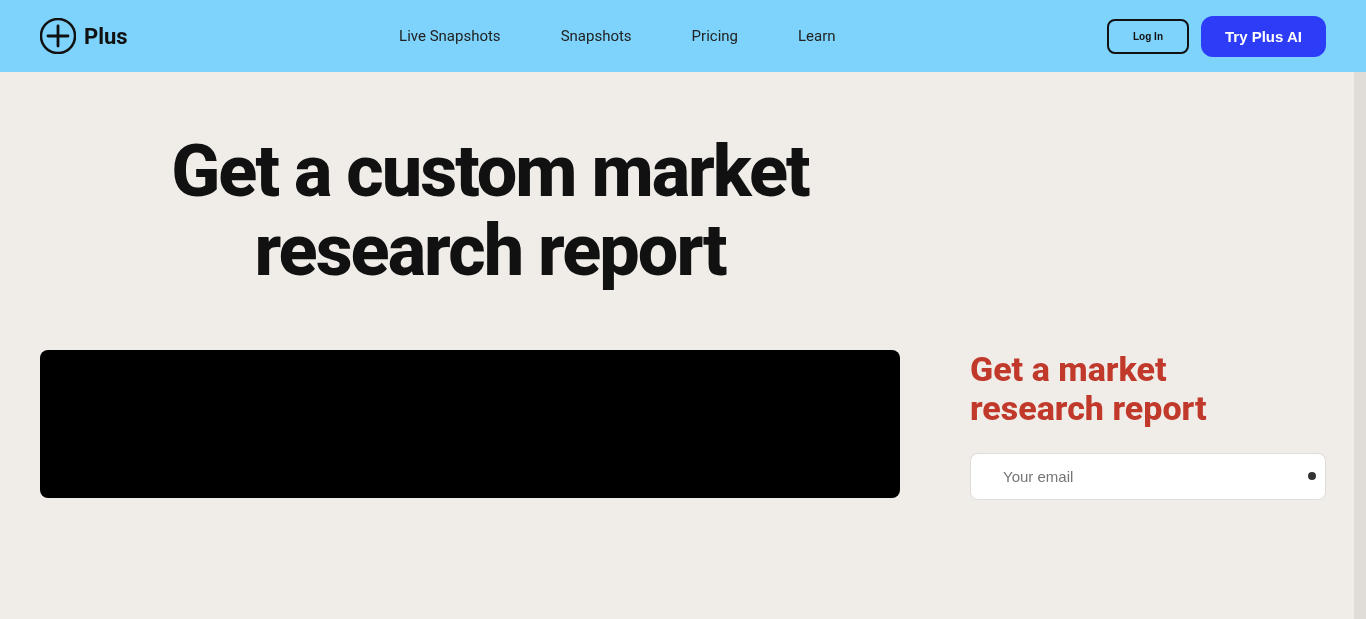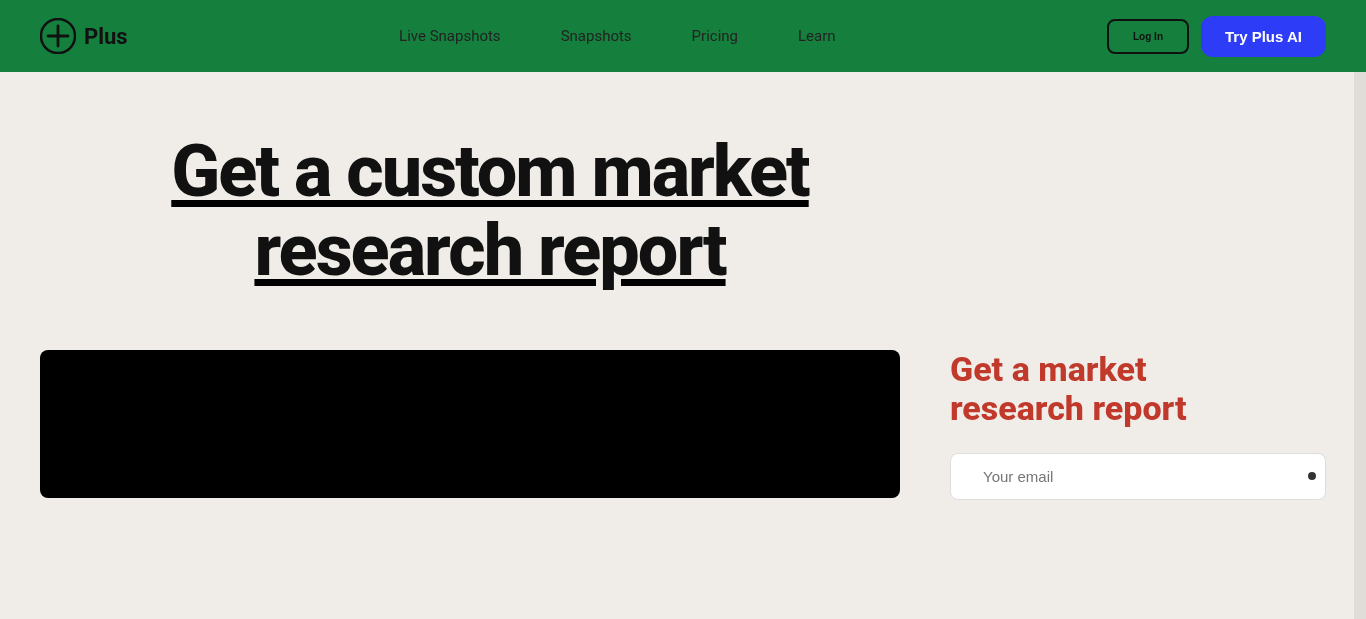--- a/index.html
+++ b/index.html
@@ -16,21 +16,21 @@
       overflow-x: hidden;
     }
 
     
     .navbar {
       display: flex;
       align-items: center;
       justify-content: space-between;
       padding: 0 40px;
       height: 72px;
-      background-color: #15803d;
+      background-color: #7dd3fc;
       position: relative;
       z-index: 10;
     }
 
     .logo-area {
       display: flex;
       align-items: center;
       gap: 8px;
       cursor: pointer;
     }
@@ -107,25 +107,23 @@
       border-radius: 4px;
       margin: 2px auto;
       position: absolute;
       top: 4px;
       left: 1px;
     }
 
     
     .hero {
       display: flex;
-      flex-direction: row;
-      align-items: center;
+      flex-direction: column;
       padding: 60px 40px 40px;
       text-align: center;
-      text-decoration: underline;
     }
 
     .hero-title {
       font-size: 72px;
       font-weight: 800;
       color: #111;
       line-height: 1.1;
       max-width: 900px;
       letter-spacing: -2px;
     }
@@ -136,21 +134,21 @@
       margin-top: 24px;
       max-width: 620px;
       line-height: 1.6;
     }
 
     
     .bottom-section {
       display: flex;
       width: 100%;
       padding: 0 40px;
-      gap: 40px;
+      gap: 60px;
       margin-top: 20px;
       align-items: flex-start;
     }
 
     .video-placeholder {
       width: 860px;
       height: 148px;
       background: #000;
       border-radius: 8px;
       flex-shrink: 0;

